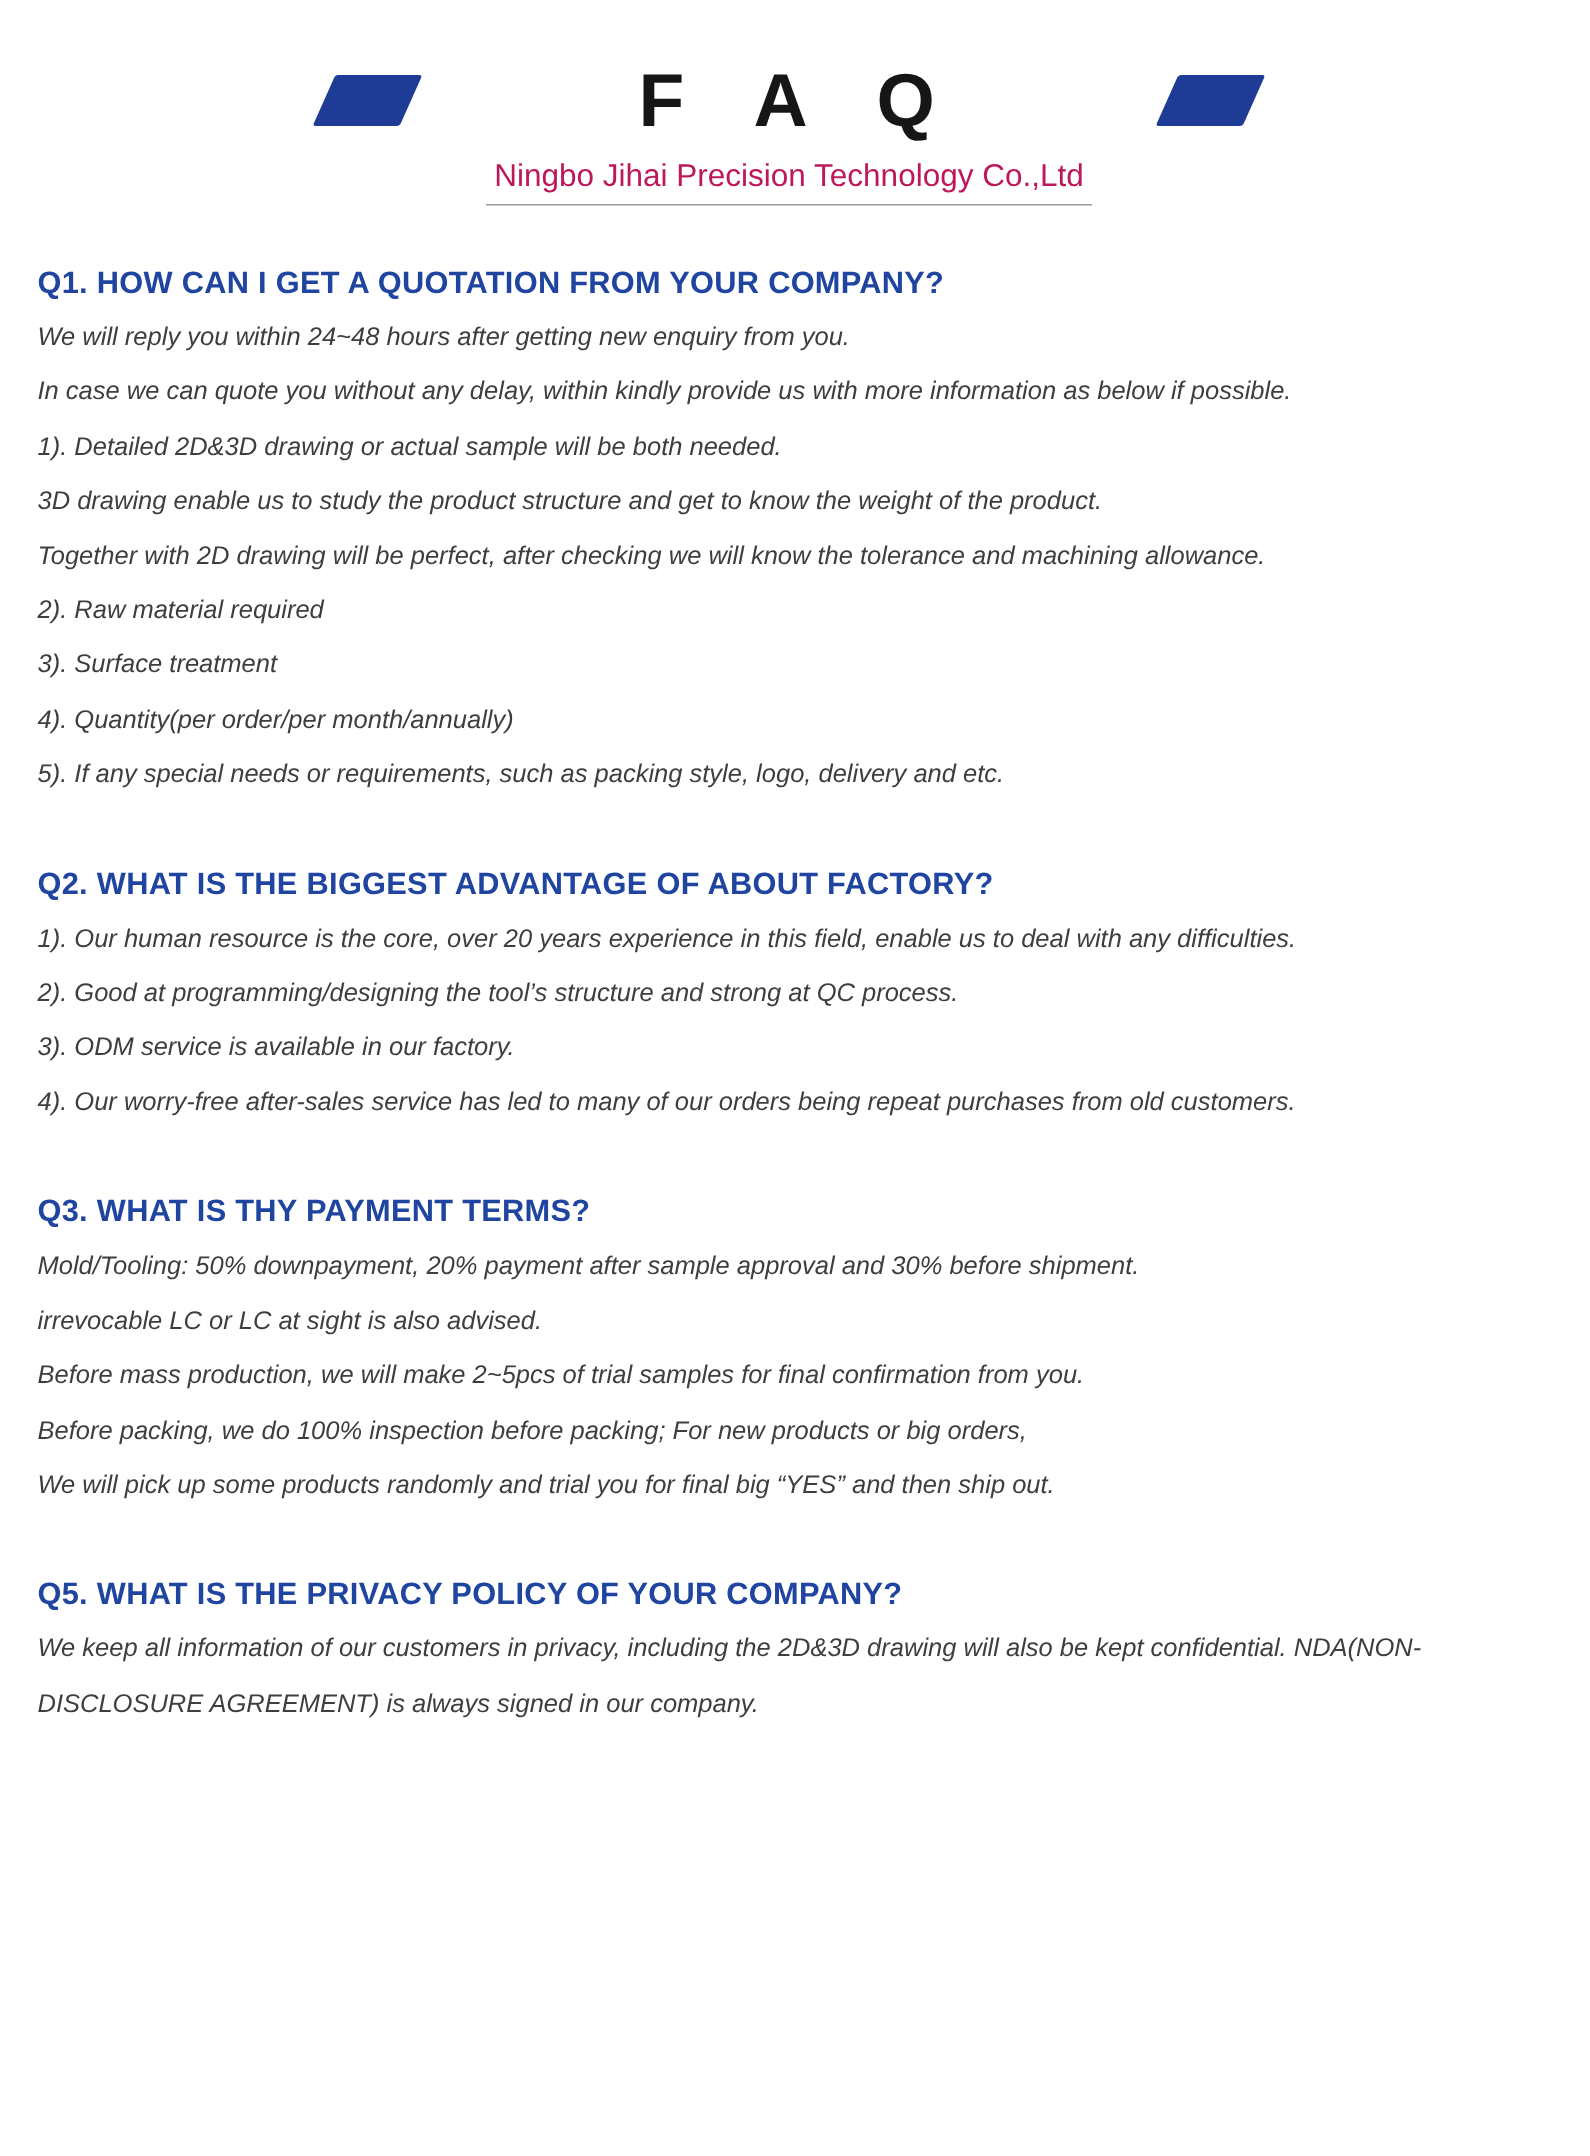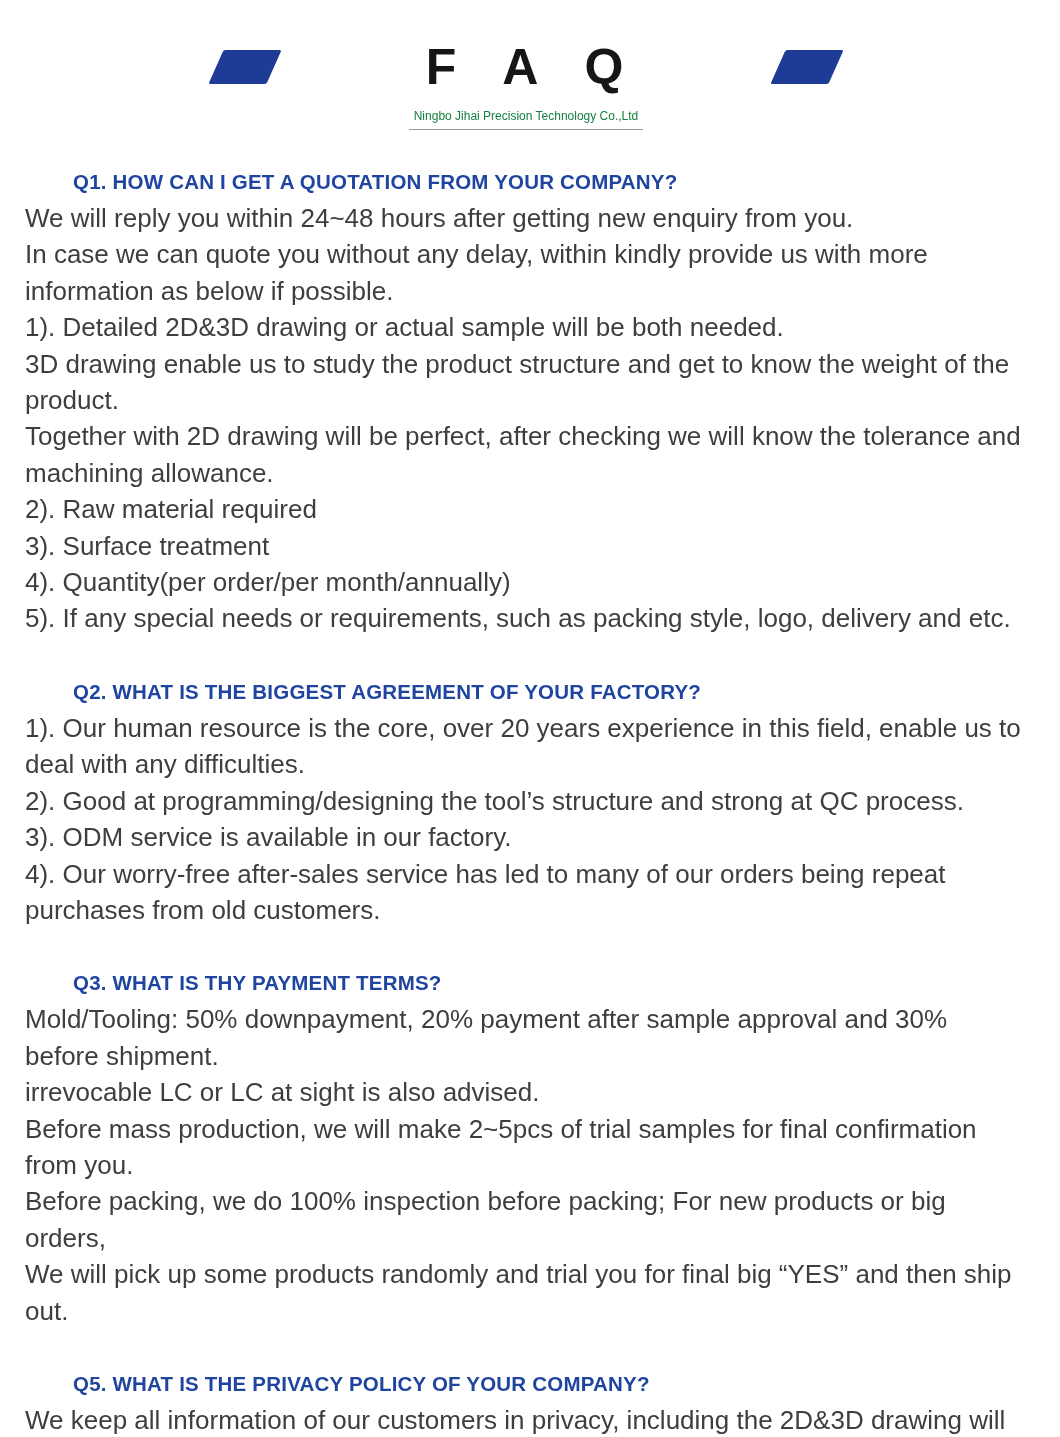--- a/index.html
+++ b/index.html
@@ -34,42 +34,42 @@
     font-weight: bold;
     color: #161616;
     letter-spacing: 17px;
     line-height: 62px;
     white-space: nowrap;
     padding-left: 14px; 
   }
   .subtitle-row { text-align: center; margin-top: 8px; }
   .subtitle {
     display: inline-block;
-    font-size: 12px;
-    color: #15803d;
+    font-size: 21px;
+    color: #be185d;
     padding: 0 5px 6px 5px;
     border-bottom: 1px solid #9a9a9a;
   }
 
   
   .faq-content { margin-top: 34px; }
   .faq-section .q-heading {
     color: var(--accent, #1f45a0);
     font-size: 20.5px;
     font-weight: bold;
     line-height: 36px;
     margin-top: 37px;
     letter-spacing: 0.2px;
-    margin-left: 48px;
   }
   .faq-section:first-child .q-heading { margin-top: 0; }
   .a-line {
-    font-size: 26px;
+    font-size: 17px;
     line-height: 36.4px;
     color: var(--body-text, #3e3e3e);
+    font-style: italic;
   }
 </style>
 </head>
 <body>
 
 <div class="page">
 
   <header>
     <div class="title-row">
       <span class="flag"></span>
@@ -88,21 +88,21 @@
         <p class="a-line">In case we can quote you without any delay, within kindly provide us with more information as below if possible.</p>
         <p class="a-line">1). Detailed 2D&amp;3D drawing or actual sample will be both needed.</p>
         <p class="a-line">3D drawing enable us to study the product structure and get to know the weight of the product.</p>
         <p class="a-line">Together with 2D drawing will be perfect, after checking we will know the tolerance and machining allowance.</p>
         <p class="a-line">2). Raw material required</p>
         <p class="a-line">3). Surface treatment</p>
         <p class="a-line">4). Quantity(per order/per month/annually)</p>
         <p class="a-line">5). If any special needs or requirements, such as packing style, logo, delivery and etc.</p>
       </section>
       <section class="faq-section">
-        <h2 class="q-heading">Q2. WHAT IS THE BIGGEST AGREEMENT OF YOUR FACTORY?</h2>
+        <h2 class="q-heading">Q2. WHAT IS THE BIGGEST ADVANTAGE OF ABOUT FACTORY?</h2>
         <p class="a-line">1). Our human resource is the core, over 20 years experience in this field, enable us to deal with any difficulties.</p>
         <p class="a-line">2). Good at programming/designing the tool’s structure and strong at QC process.</p>
         <p class="a-line">3). ODM service is available in our factory.</p>
         <p class="a-line">4). Our worry-free after-sales service has led to many of our orders being repeat purchases from old customers.</p>
       </section>
       <section class="faq-section">
         <h2 class="q-heading">Q3. WHAT IS THY PAYMENT TERMS?</h2>
         <p class="a-line">Mold/Tooling: 50% downpayment, 20% payment after sample approval and 30% before shipment.</p>
         <p class="a-line">irrevocable LC or LC at sight is also advised.</p>
       </section>

